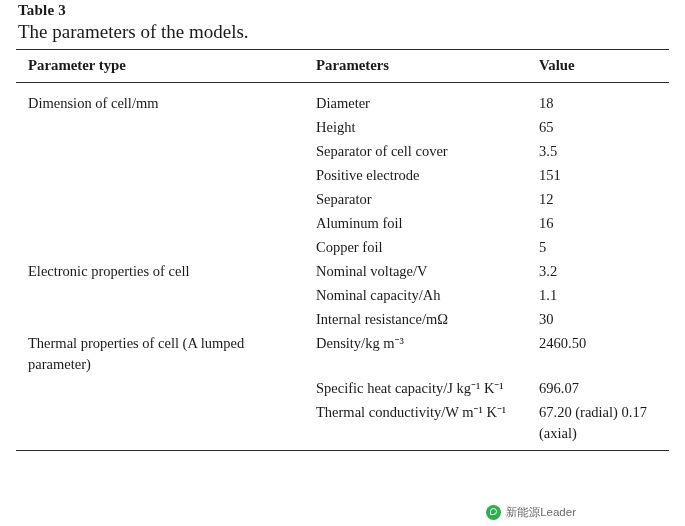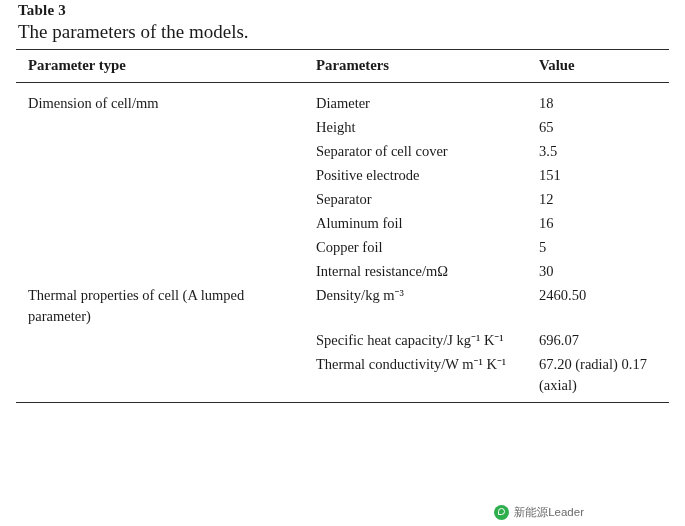--- a/index.html
+++ b/index.html
@@ -71,21 +71,21 @@
   .bottom-rule {
     border-bottom: 1.6px solid #2b2b2b;
     width: 653px;
     margin-top: 0px;
   }
   .type-cell {
     padding-right: 6px;
   }
   .wm {
     position: absolute;
-    right: 10px;
+    right: 18px;
     bottom: 6px;
     display: flex;
     align-items: center;
     gap: 5px;
     font-family: "Liberation Sans", sans-serif;
     font-size: 11.5px;
     color: #6a6a6a;
   }
   .wm-logo {
     width: 15px;
@@ -159,20 +159,30 @@
         <td class="type-cell"></td>
         <td>Aluminum foil</td>
         <td>16</td>
       </tr>
       <tr>
         <td class="type-cell"></td>
         <td>Copper foil</td>
         <td>5</td>
       </tr>
       <tr>
+        <td class="type-cell">Electronic properties of cell</td>
+        <td>Nominal voltage/V</td>
+        <td>3.2</td>
+      </tr>
+      <tr>
+        <td class="type-cell"></td>
+        <td>Nominal capacity/Ah</td>
+        <td>1.1</td>
+      </tr>
+      <tr>
         <td class="type-cell"></td>
         <td>Internal resistance/mΩ</td>
         <td>30</td>
       </tr>
       <tr>
         <td class="type-cell">Thermal properties of cell (A lumped parameter)</td>
         <td>Density/kg m⁻³</td>
         <td>2460.50</td>
       </tr>
       <tr>

